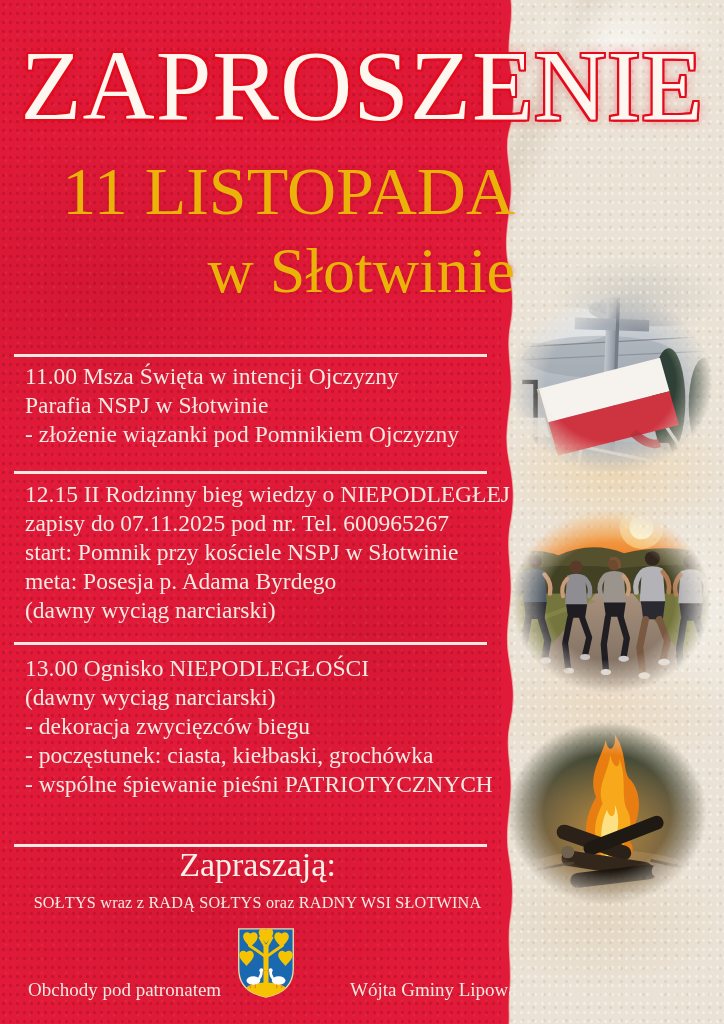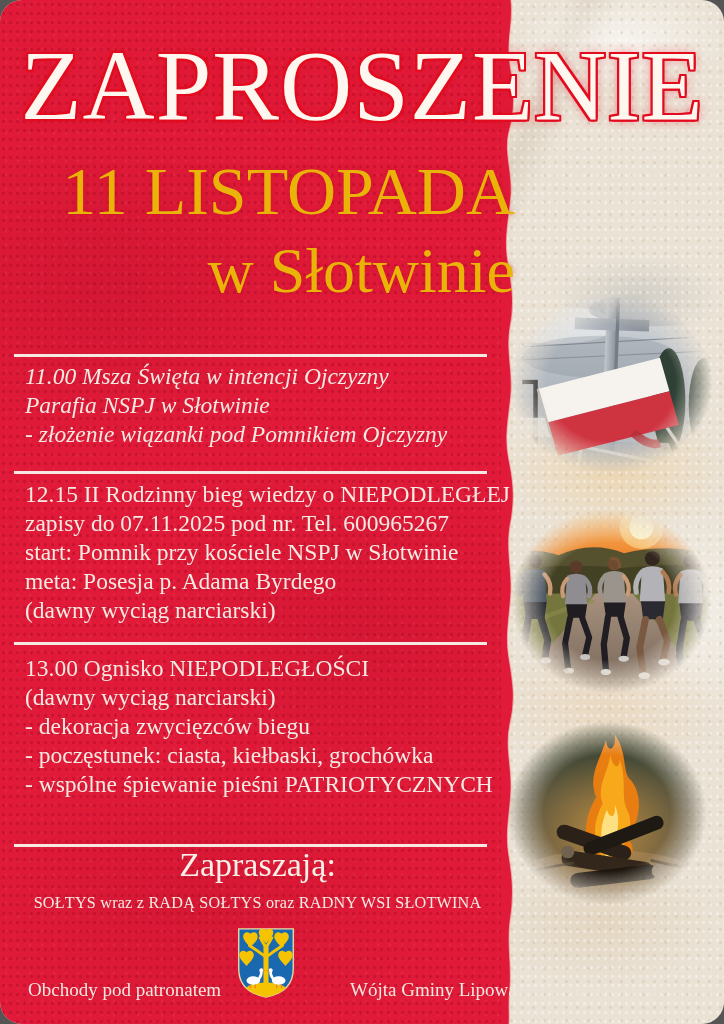--- a/index.html
+++ b/index.html
@@ -1,17 +1,17 @@
 <!DOCTYPE html>
 <html lang="pl"><head>
 <meta charset="utf-8">
 <style>
   html,body{margin:0;padding:0;background:#555;}
   .poster{position:relative;width:724px;height:1024px;overflow:hidden;
-    font-family:"Liberation Serif","DejaVu Serif",serif;border-radius:22px;}
+    font-family:"Liberation Serif","DejaVu Serif",serif;}
 
   
   .paper{position:absolute;inset:0;background-color:#eae2d5;
     background-image:
       radial-gradient(rgba(255,255,255,.38) 1px, transparent 1.7px),
       radial-gradient(rgba(193,172,146,.28) 1px, transparent 1.8px),
       radial-gradient(ellipse 150px 70px at 86% 4%, rgba(255,255,255,.6), transparent 70%),
       radial-gradient(ellipse 120px 60px at 88% 29%, rgba(150,156,162,.30), transparent 70%),
       radial-gradient(ellipse 160px 90px at 85% 46%, rgba(238,198,135,.45), transparent 72%),
       radial-gradient(ellipse 170px 90px at 84% 69%, rgba(232,196,150,.33), transparent 72%),
@@ -38,21 +38,21 @@
     font-size:100px;line-height:1;letter-spacing:1px;color:#fdf7ef;white-space:nowrap;
     text-shadow:-2px -2px 0 #e30b1e,2px -2px 0 #e30b1e,-2px 2px 0 #e30b1e,2px 2px 0 #e30b1e,
       0 -2px 0 #e30b1e,0 2px 0 #e30b1e,-2px 0 0 #e30b1e,2px 0 0 #e30b1e,0 0 12px rgba(227,11,30,.6);}
   .subtitle{position:absolute;left:0;width:515px;text-align:right;color:#eab308;
     text-shadow:0 0 6px rgba(180,5,35,.35);white-space:nowrap;}
   .date-line{top:152px;font-size:68px;}
   .place-line{top:234px;font-size:64px;}
 
   .section{position:absolute;left:25px;width:500px;color:#f4eae2;font-size:23.5px;line-height:29px;}
   .section div{white-space:nowrap;}
-  .s1{top:362px;font-style:italic;} .s2{top:480px;} .s3{top:654px;}
+  .s1{top:362px;} .s2{top:480px;} .s3{top:654px;}
 
   .invite-heading{position:absolute;left:0;top:846px;width:515px;text-align:center;
     font-size:34px;color:#f8f0e8;}
   .inviters{position:absolute;left:10px;top:894px;width:495px;text-align:center;
     font-size:16.2px;letter-spacing:.2px;color:#f4eae2;white-space:nowrap;}
 
   .footer-left{position:absolute;left:28px;top:979px;font-size:19px;color:#f2e8df;}
   .footer-right{position:absolute;left:314px;top:979px;font-size:19px;color:#f2e8df;margin-left:36px;}
   .crest{position:absolute;left:234px;top:926px;width:64px;height:74px;}
 

